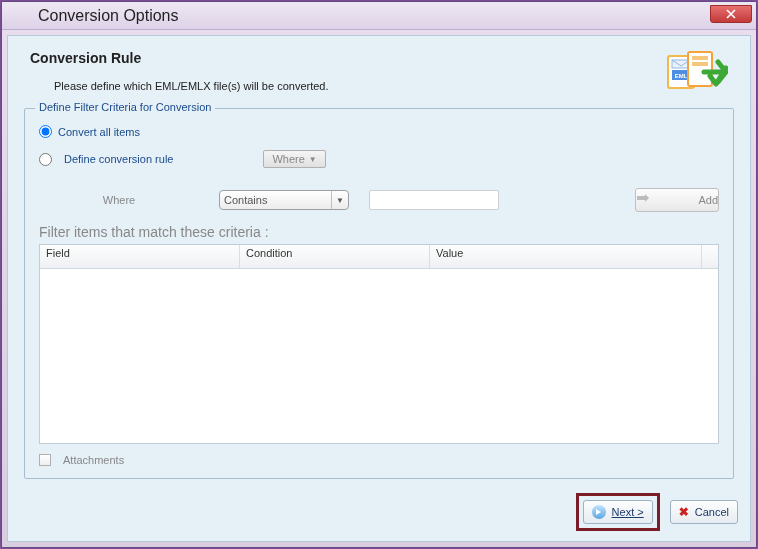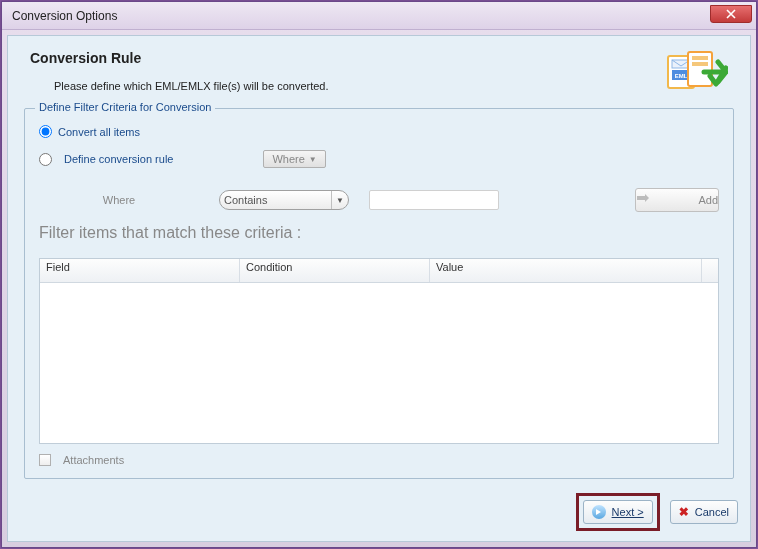--- a/index.html
+++ b/index.html
@@ -13,21 +13,21 @@
   box-shadow: 0 0 8px rgba(0,0,0,0.3);
 }
 
 .titlebar {
   height: 28px;
   background: linear-gradient(to bottom, #eee8f3, #ded2e8);
   display: flex; align-items: center; justify-content: space-between;
   padding: 0 4px 0 10px;
   border-bottom: 1px solid #c0b0d0;
 }
-.titlebar-text { font-size: 12px; color: #222; }
+.titlebar-text { font-size: 16px; color: #222; margin-left: 26px; }
 .close-btn {
   width: 42px; height: 18px; border-radius: 0 0 3px 3px;
   background: linear-gradient(to bottom, #e76f6f, #c33a3a);
   border: 1px solid #9e2c2c;
   display: flex; align-items: center; justify-content: center;
   color: #fff; font-weight: bold; font-size: 10px;
   cursor: pointer; margin-top: -4px;
 }
 
 .content {
@@ -70,41 +70,41 @@
 .where-btn .tri { font-size: 8px; }
 
 .where-line {
   display: flex; align-items: center; gap: 20px;
   margin: 8px 0 12px 0;
 }
 .where-label { font-size: 11px; color: #888; width: 160px; text-align: center; }
 .combo {
   width: 130px; height: 20px;
   background: linear-gradient(to bottom, #fff, #ececec);
-  border: 1px solid #a0a0a0; border-radius: 10px;
+  border: 1px solid #a0a0a0; border-radius: 4px;
   font-size: 11px; color: #555; padding: 0 4px;
   display: flex; align-items: center; justify-content: space-between;
 }
 .combo .tri { font-size: 8px; color: #555; border-left: 1px solid #c0c0c0; padding-left: 4px; height: 100%; display: flex; align-items: center; }
 .txt-input {
   width: 130px; height: 20px;
   background: #fff; border: 1px solid #d0d0d0; border-radius: 2px;
   font-size: 11px; padding: 0 4px;
 }
 .add-btn, .remove-btn {
   width: 84px; height: 24px;
   background: linear-gradient(to bottom, #fdfdfd, #e8e8e8);
   border: 1px solid #c0c0c0; border-radius: 3px;
   font-size: 11px; color: #888;
   display: flex; align-items: center; justify-content: space-between; gap: 6px;
   margin-left: auto;
 }
 .add-btn .ico, .remove-btn .ico { width: 14px; height: 14px; }
 
-.criteria-label { font-size: 16px; color: #888; margin-bottom: 16px; }
+.criteria-label { font-size: 14px; color: #888; margin-bottom: 4px; }
 
 .table {
   flex: 1; border: 1px solid #c0cdd8; background: #fff;
   display: flex; flex-direction: column;
   min-height: 140px;
 }
 .table-header {
   display: flex; height: 24px;
   background: linear-gradient(to bottom, #fdfdfd, #eef1f4);
   border-bottom: 1px solid #d0d8e0;

